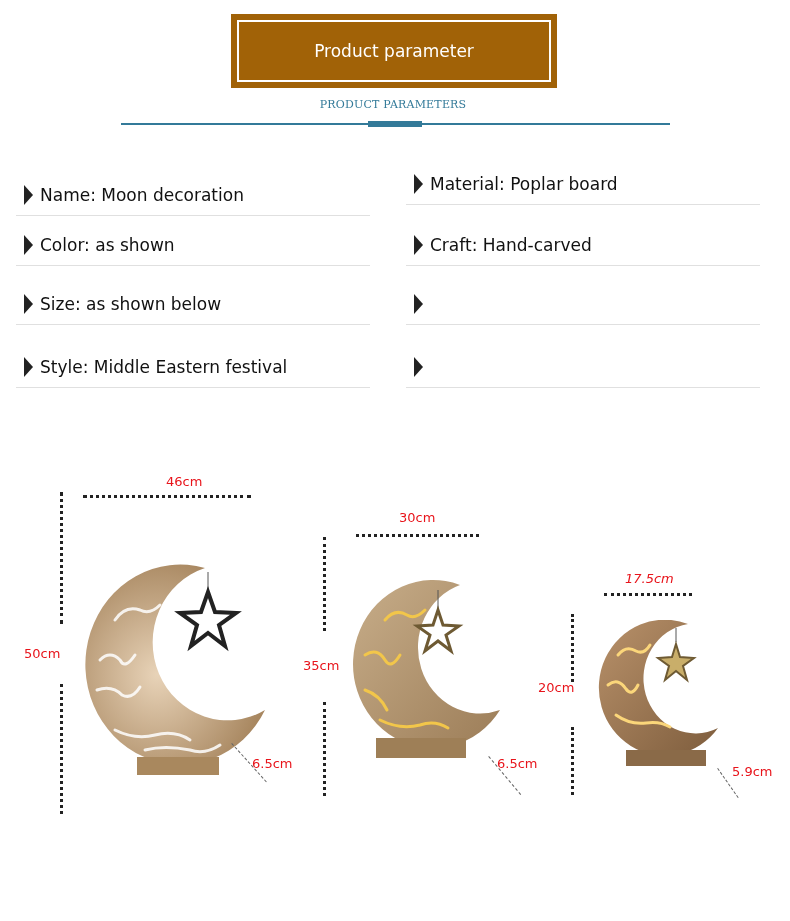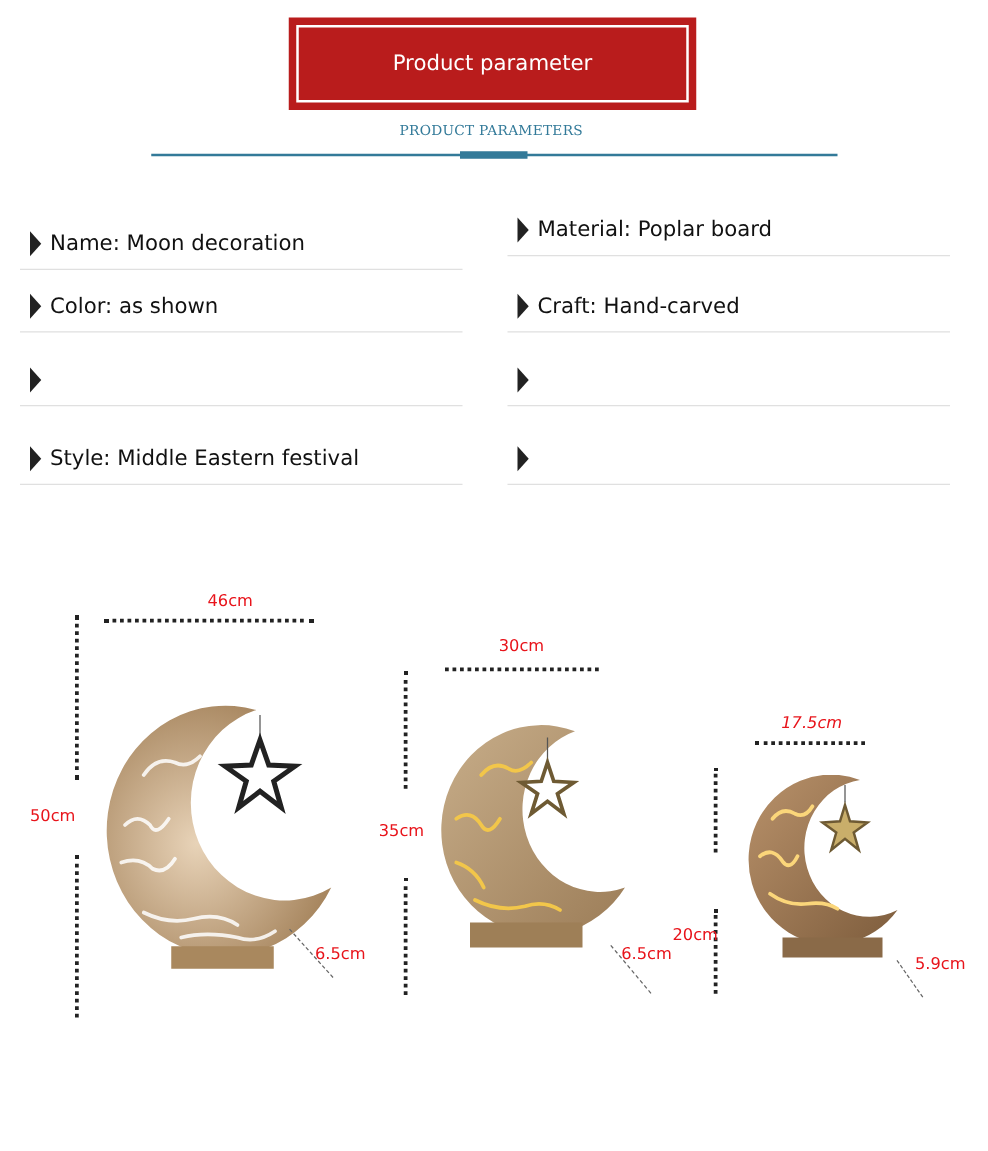--- a/index.html
+++ b/index.html
@@ -1,17 +1,17 @@
 <!DOCTYPE html>
 <html><head>
 <meta charset="utf-8">
 <style>
   html,body{margin:0;padding:0;background:#fff;}
   body{width:790px;height:921px;position:relative;overflow:hidden;font-family:"DejaVu Sans","Liberation Sans",sans-serif;}
-  .banner-outer{position:absolute;left:231px;top:14px;width:326px;height:74px;background:#b91c1c;}
+  .banner-outer{position:absolute;left:231px;top:14px;width:326px;height:74px;background:#a16207;}
   .banner-inner{position:absolute;left:6px;top:6px;right:6px;bottom:6px;border:2px solid #fff;display:flex;align-items:center;justify-content:center;}
   .banner-inner span{color:#fff;font-size:17px;font-family:"DejaVu Sans",sans-serif;}
   .subtitle{position:absolute;left:0;width:786px;top:98px;text-align:center;font-family:"DejaVu Serif","Liberation Serif",serif;font-size:11px;color:#337a99;letter-spacing:.2px;}
   .rule{position:absolute;left:121px;top:123px;width:549px;height:1.5px;background:#337a99;}
   .rule-block{position:absolute;left:368px;top:121px;width:54px;height:6px;background:#337a99;}
   .param{position:absolute;height:40px;}
   .param .tri{position:absolute;left:16px;top:9px;width:0;height:0;border-top:10px solid transparent;border-bottom:10px solid transparent;border-left:9px solid #222;}
   .param .txt{position:absolute;left:32px;top:9px;font-size:17px;color:#111;white-space:nowrap;}
   .param .txt.small{font-size:13.5px;top:11px;}
   .param .line{position:absolute;left:8px;right:0;bottom:0;height:1px;background:#e0e0e0;}
@@ -38,20 +38,21 @@
   <div class="txt">Name: Moon decoration</div>
   <div class="line"></div>
 </div>
 <div class="param" style="left:8px;top:226px;width:362px;">
   <div class="tri"></div>
   <div class="txt">Color: as shown</div>
   <div class="line"></div>
 </div>
 <div class="param" style="left:8px;top:285px;width:362px;">
   <div class="tri"></div>
+  <div class="txt">Size: as shown below</div>
   <div class="line"></div>
 </div>
 <div class="param" style="left:8px;top:348px;width:362px;">
   <div class="tri"></div>
   <div class="txt">Style: Middle Eastern festival</div>
   <div class="line"></div>
 </div>
 
 <div class="param" style="left:398px;top:165px;width:362px;">
   <div class="tri"></div>
@@ -127,21 +128,21 @@
   </svg>
   <div class="diag" style="left:489px;top:756px;width:50px;transform:rotate(50deg);"></div>
   <div class="dim" style="left:497px;top:756px;">6.5cm</div>
 </div>
 
 <div>
   <div class="dim" style="left:625px;top:571px;font-style:italic;">17.5cm</div>
   <div class="hdash" style="left:604px;top:593px;width:88px;"></div>
   <div class="vdash" style="left:571px;top:614px;height:68px;"></div>
   <div class="vdash" style="left:571px;top:727px;height:68px;"></div>
-  <div class="dim" style="left:538px;top:741px;">20cm</div>
+  <div class="dim" style="left:538px;top:680px;">20cm</div>
   <svg class="moon" style="left:588px;top:620px;" width="140" height="160" viewBox="0 0 140 160">
     <defs>
       <linearGradient id="w3" x1="0" y1="0" x2="1" y2="1">
           <stop offset="0" stop-color="#b8916a"></stop>
           <stop offset="1" stop-color="#7e5d3d"></stop>
         </linearGradient>
     </defs>
     <path d="M 100 4 A 66 68 0 1 0 130 108 A 52 55 0 1 1 100 4 Z" fill="url(#w3)"></path>
     <g stroke="#fbd67a" stroke-width="3" fill="none" stroke-linecap="round">
       <path d="M 30 35 q 8 -10 18 -4 q 8 4 14 -6"></path>

